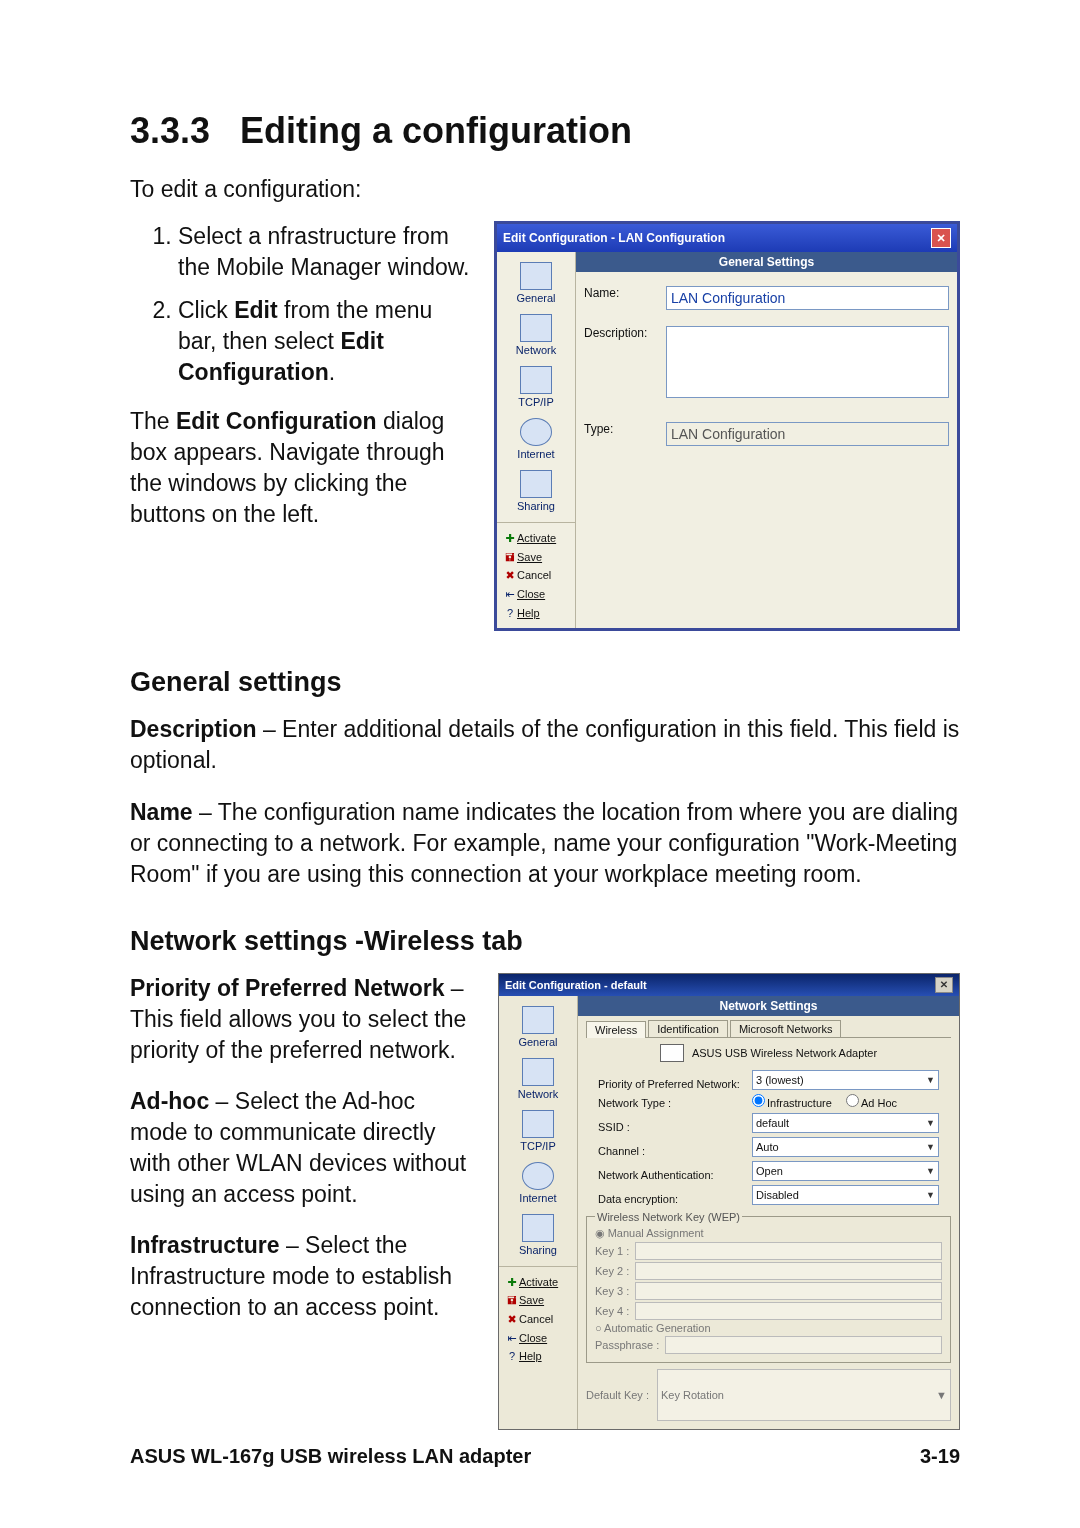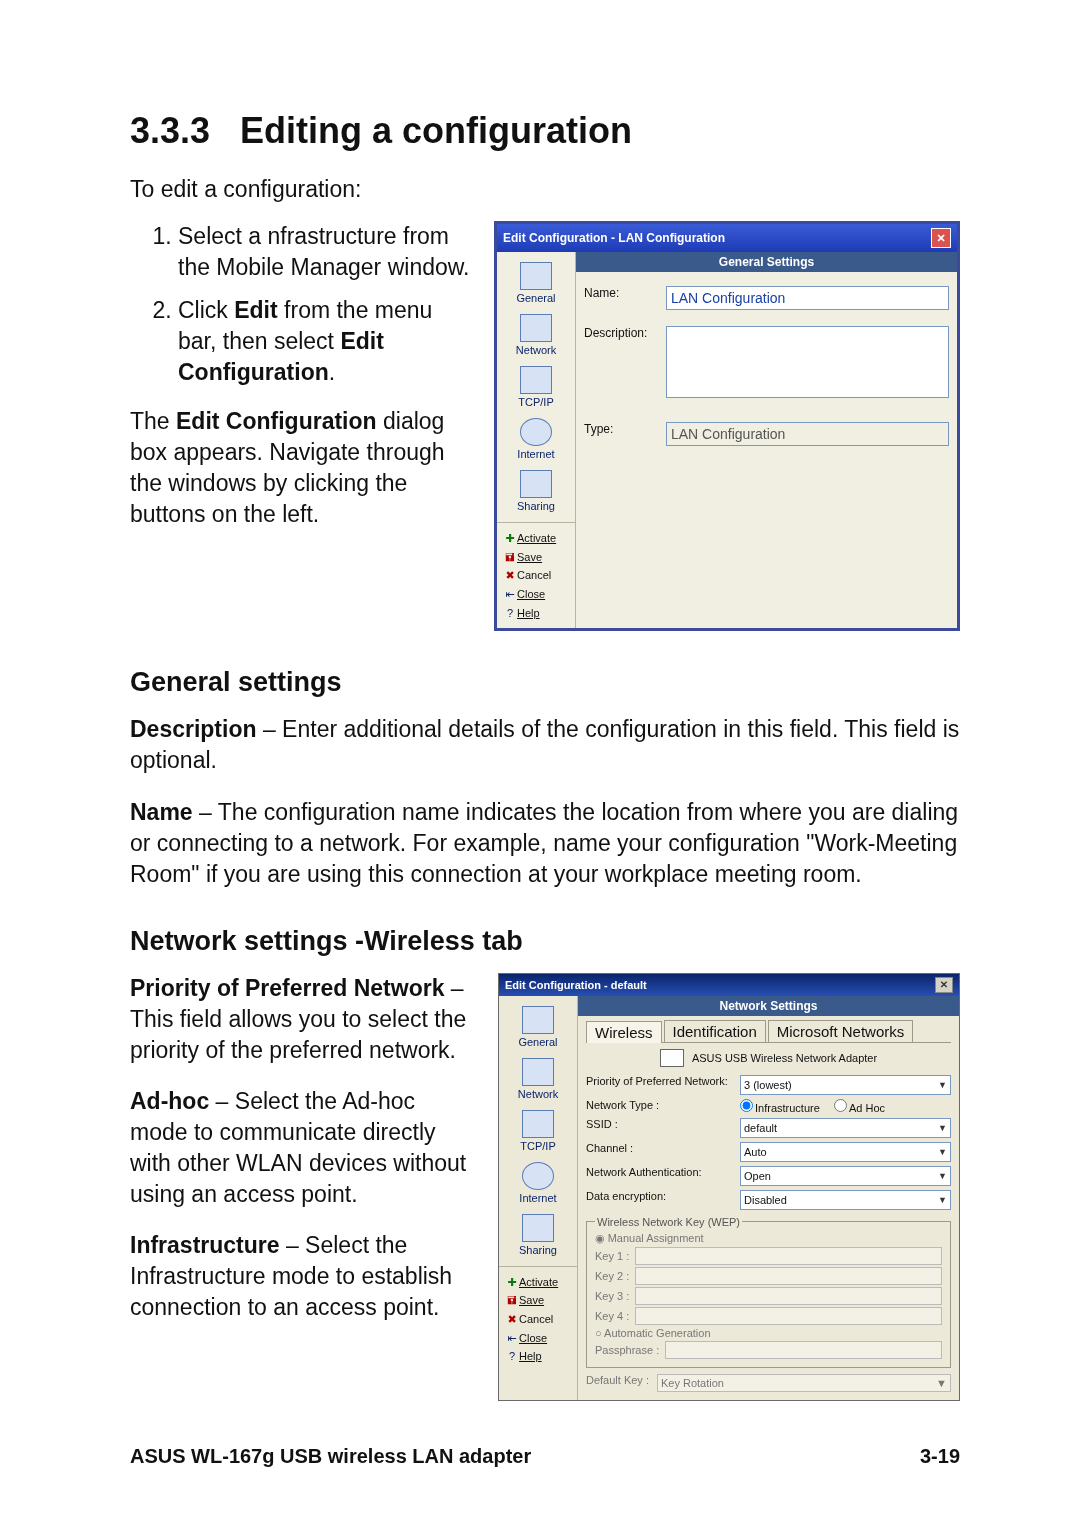--- a/index.html
+++ b/index.html
@@ -163,49 +163,49 @@
   .dlg2 .nav .actions .u{text-decoration:underline;}
   .dlg2 .nav .actions .dot{display:inline-block;width:10px;text-align:center;margin-right:2px;}
   .dlg2 .main{flex:1;padding:0 8px 8px 8px;}
   .dlg2 .hdr{
     background:#3b5a8c;color:#fff;text-align:center;font-weight:bold;
     padding:3px 0;margin:0 -8px 4px -8px;font-size:12px;
   }
   .dlg2 .tabs{display:flex;border-bottom:1px solid #9c9a89;margin-bottom:6px;}
   .dlg2 .tabs .tab{
     padding:2px 8px;border:1px solid #9c9a89;border-bottom:none;
-    background:#ece9d8;margin-right:2px;font-size:15px;
+    background:#ece9d8;margin-right:2px;font-size:11px;
   }
   .dlg2 .tabs .tab.active{background:#f7f5ea;position:relative;top:1px;}
   .dlg2 .adapter{
     display:flex;align-items:center;gap:8px;justify-content:center;
     font-size:11px;margin:4px 0 8px 0;
   }
   .dlg2 .adapter .aicon{
     width:22px;height:16px;border:1px solid #666;background:#fefefe;
   }
   .dlg2 .frow{
-    display:flex;align-items:flex-start;margin:4px 0;font-size:11px;gap:4px;
+    display:flex;align-items:flex-end;margin:4px 12px;font-size:11px;gap:4px;
   }
   .dlg2 .frow .lab{width:150px;}
   .dlg2 .frow .val{
     flex:1;border:1px solid #7a98c4;background:#fff;padding:1px 3px;
     height:16px;display:flex;align-items:center;justify-content:space-between;
   }
   .dlg2 .frow .val .dd{font-size:9px;color:#333;}
   .dlg2 .frow .radio{margin:0 2px 0 0;}
   .dlg2 fieldset{
     border:1px solid #9c9a89;margin:6px 0 0 0;padding:4px 8px 6px 8px;
     font-size:11px;color:#777;
   }
   .dlg2 fieldset legend{color:#555;font-size:11px;}
   .dlg2 fieldset .krow{display:flex;align-items:center;margin:2px 0;gap:6px;}
   .dlg2 fieldset .krow input{flex:1;height:14px;border:1px solid #bbb;background:#f3f1e5;}
-  .dlg2 .defrow{display:flex;align-items:flex-start;gap:8px;margin-top:6px;font-size:11px;color:#777;}
-  .dlg2 .defrow .box{flex:1;border:1px solid #bbb;background:#f3f1e5;height:16px;display:flex;align-items:center;justify-content:space-between;padding:0 3px;}
+  .dlg2 .defrow{display:flex;align-items:center;gap:8px;margin-top:6px;font-size:11px;color:#777;}
+  .dlg2 .defrow .box{flex:1;border:1px solid #bbb;background:#f3f1e5;height:16px;display:flex;align-items:center;justify-content:space-between;padding:17px 3px;}
   
   .footer{
     position:absolute;bottom:60px;left:130px;right:120px;
     display:flex;justify-content:space-between;font-size:20px;font-weight:bold;
   }
   .act-green{color:#0a7a0a;}
   .act-red{color:#b00000;}
   .act-blue{color:#0a246a;}
 </style>
 </head>

